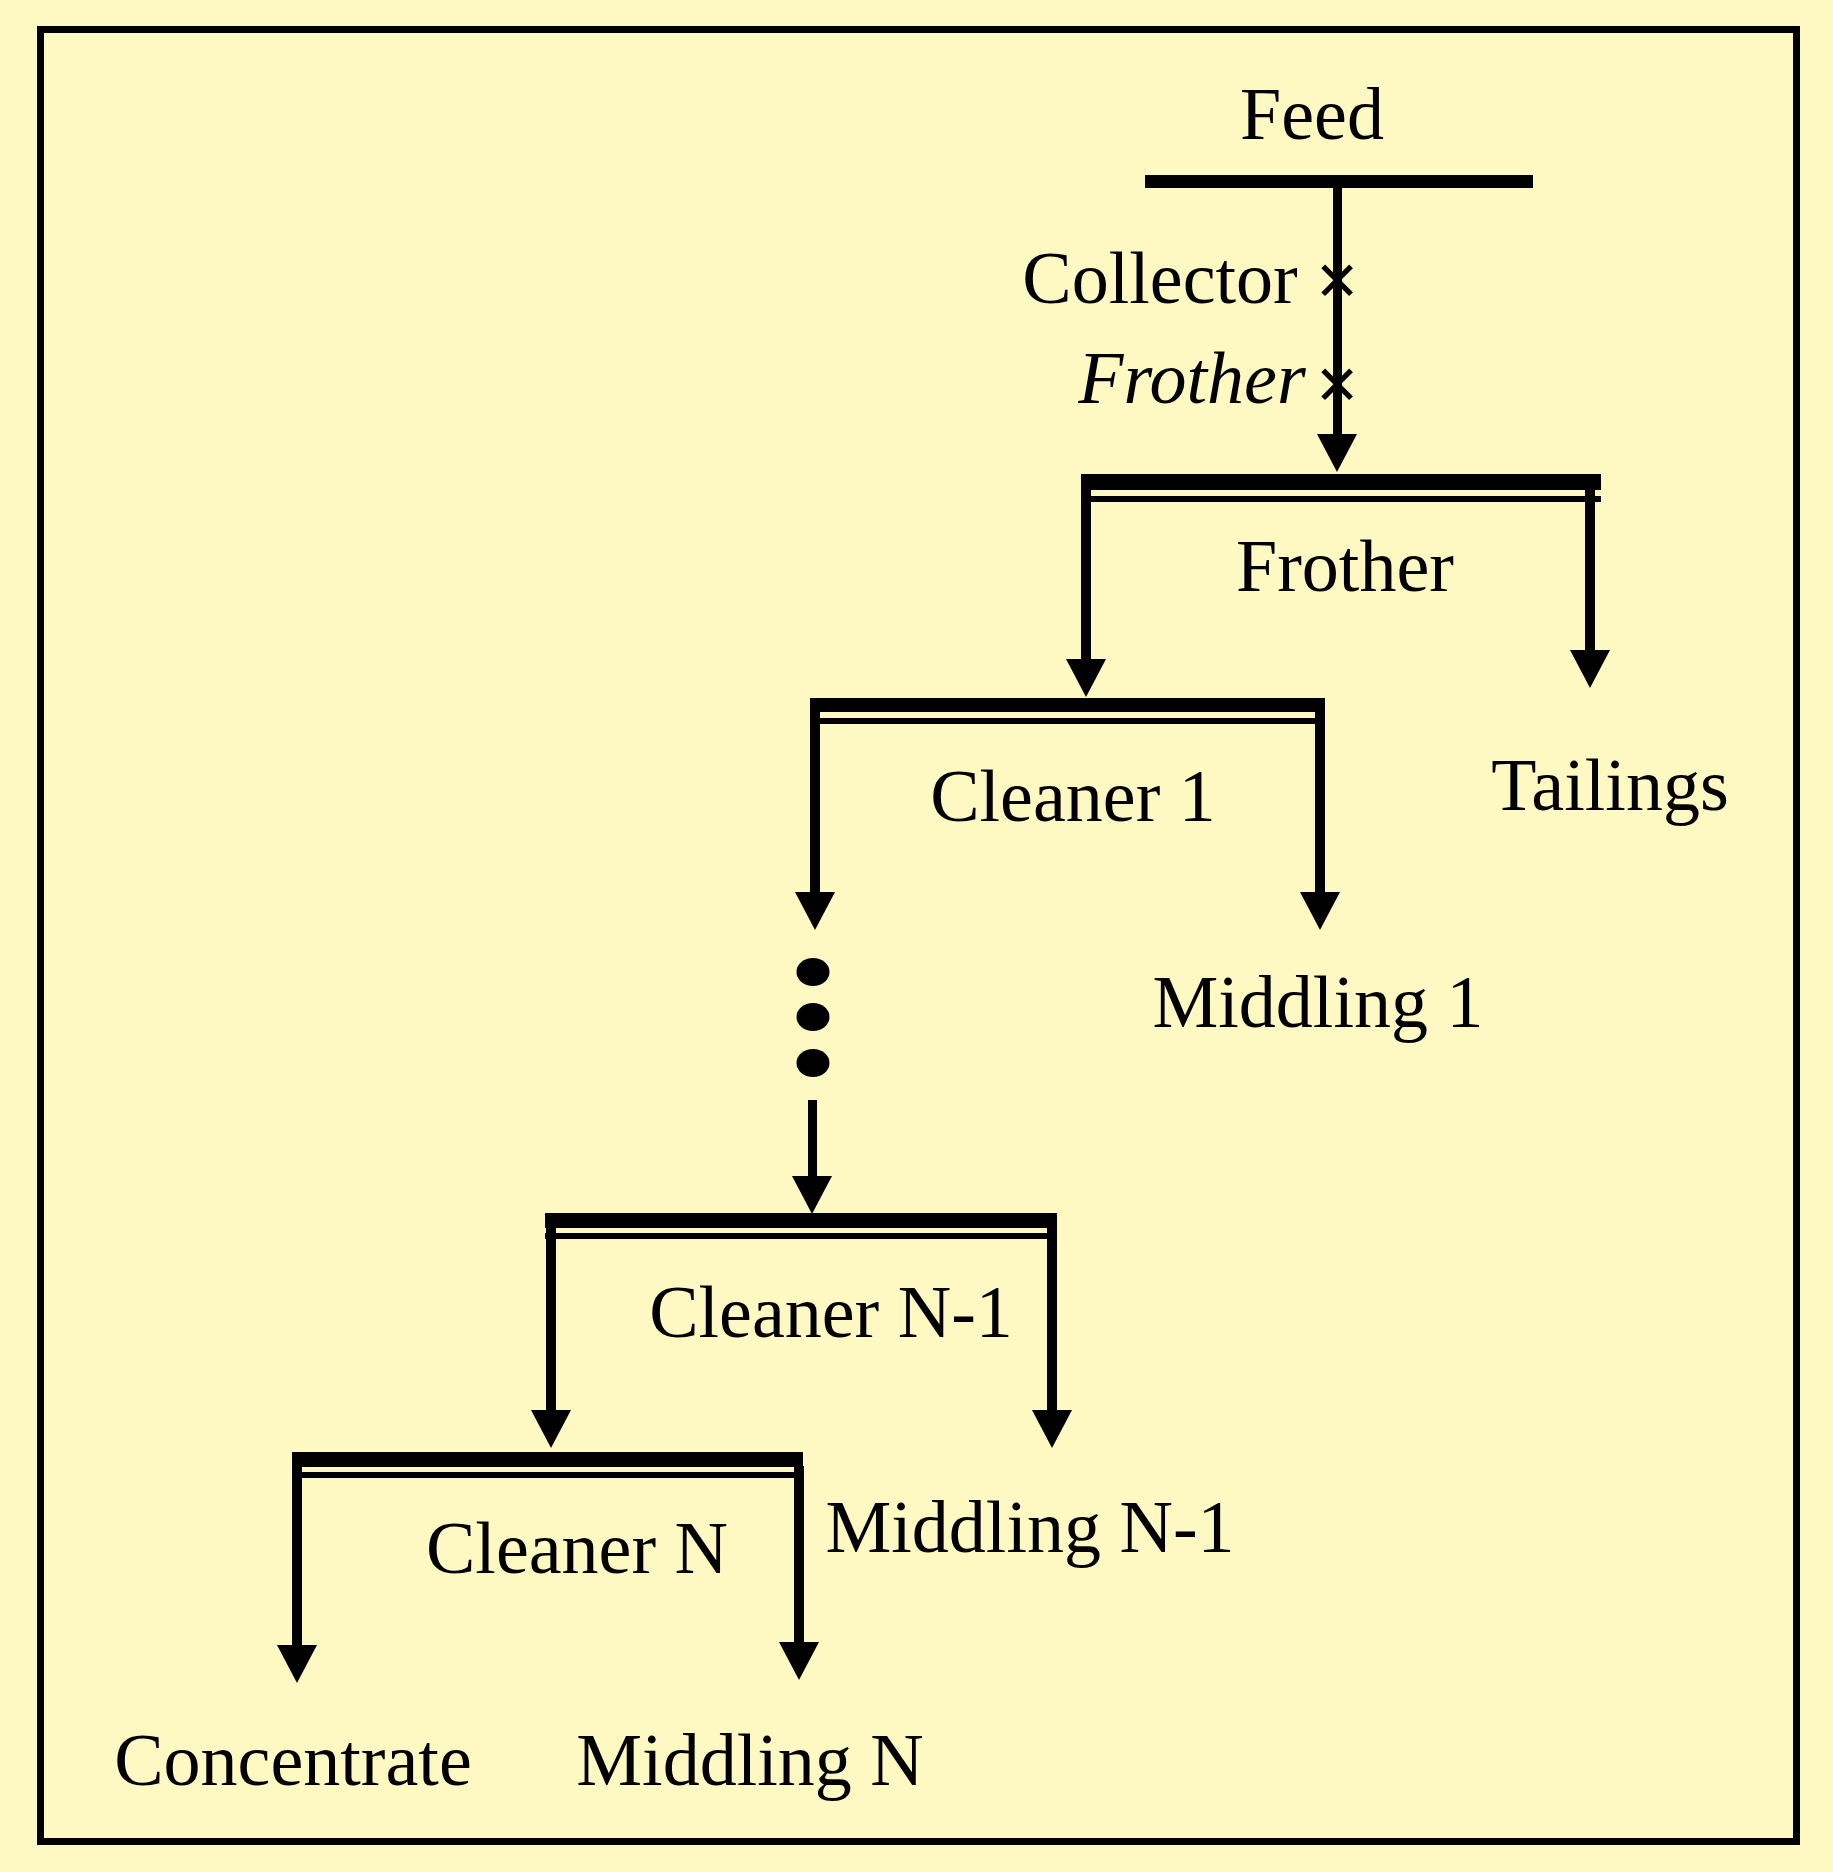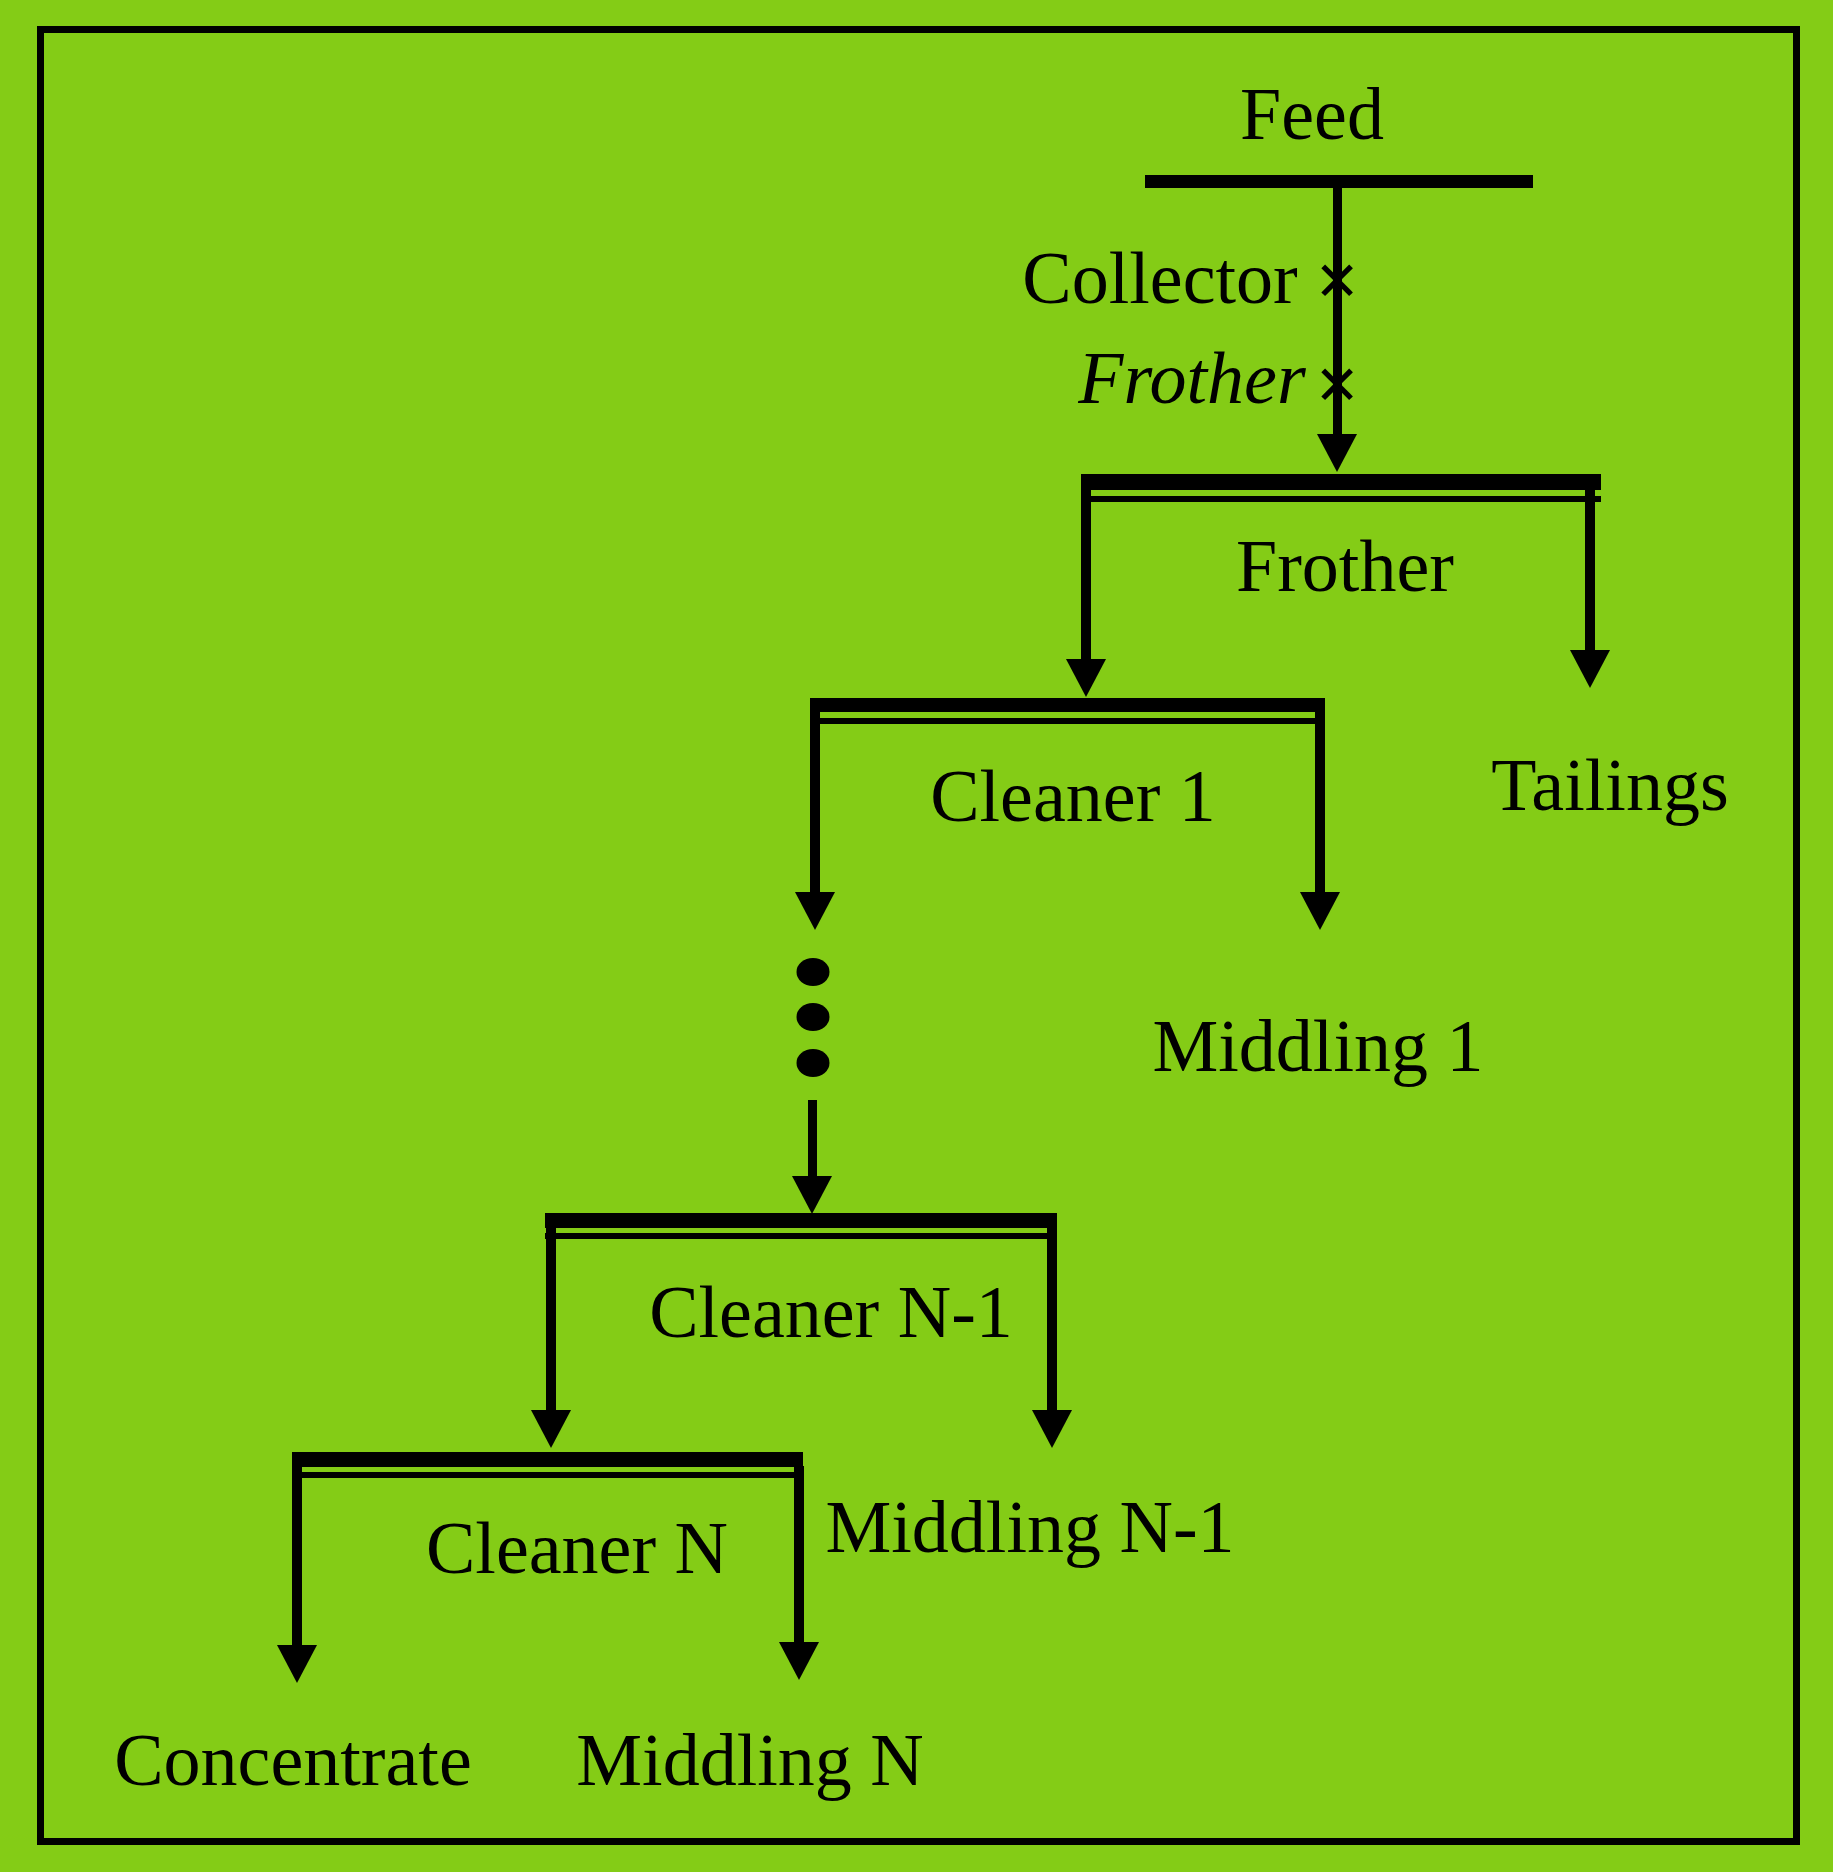--- a/index.html
+++ b/index.html
@@ -4,21 +4,21 @@
 <style>
   html, body {
     margin: 0;
     padding: 0;
     background: #ffffff;
   }
   #canvas {
     position: relative;
     width: 1833px;
     height: 1872px;
-    background: #84cc16;
+    background: #fef9c3;
     overflow: hidden;
     font-family: "Liberation Serif", serif;
     color: #000000;
   }
   .frame {
     position: absolute;
     left: 37px;
     top: 26px;
     width: 1763px;
     height: 1819px;
@@ -98,21 +98,21 @@
   <div>
     <div class="bar" style="left:810px; top:698px; width:515px; height:14px;"></div>
     <div class="bar" style="left:810px; top:718px; width:515px; height:6px;"></div>
     <div class="lbl" style="left:1073px; top:759px;">Cleaner 1</div>
 
     <div class="vline" style="left:810px; top:712px; width:10px; height:180px;"></div>
     <div class="arrowhead" style="left:815px; top:892px;"></div>
 
     <div class="vline" style="left:1315px; top:712px; width:10px; height:180px;"></div>
     <div class="arrowhead" style="left:1320px; top:892px;"></div>
-    <div class="lbl" style="left:1318px; top:965px;margin-top:44px;">Middling 1</div>
+    <div class="lbl" style="left:1318px; top:965px;">Middling 1</div>
   </div>
 
   <div>
     <div class="dot" style="left:813px; top:972px;"></div>
     <div class="dot" style="left:813px; top:1017px;"></div>
     <div class="dot" style="left:813px; top:1063px;"></div>
     <div class="vline" style="left:808px; top:1100px; width:9px; height:80px;"></div>
     <div class="arrowhead" style="left:812px; top:1176px;"></div>
   </div>
 

